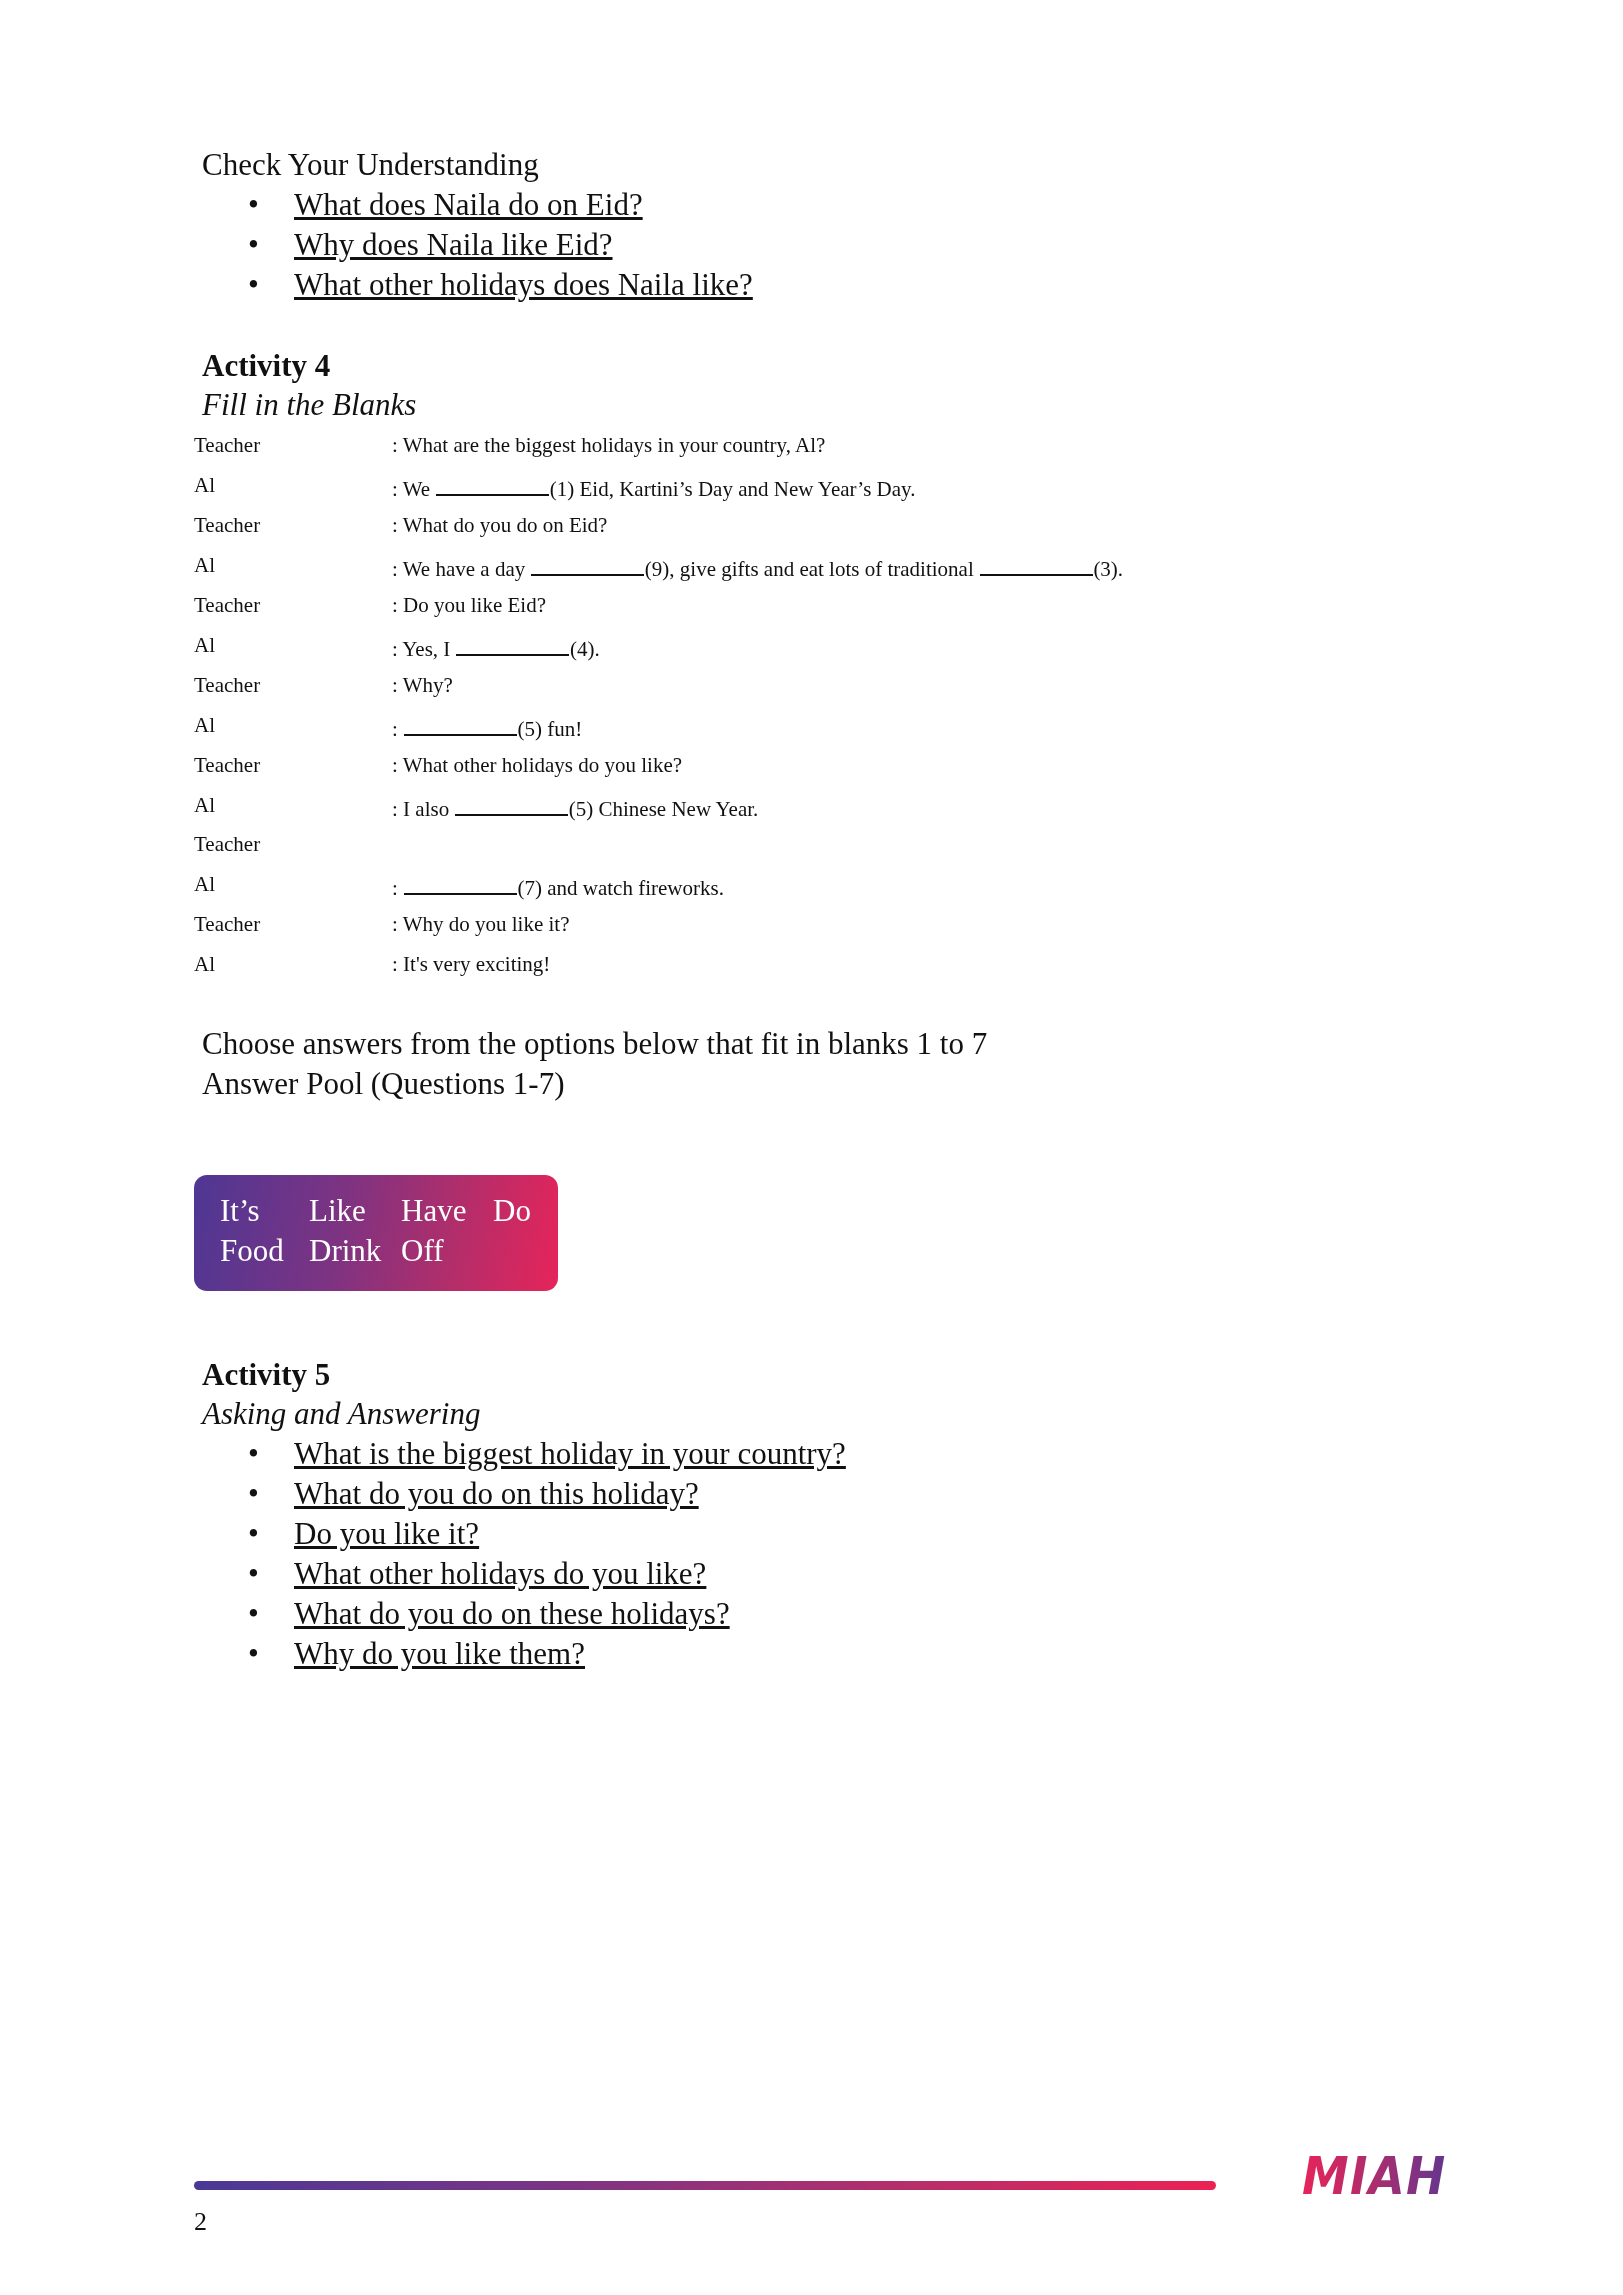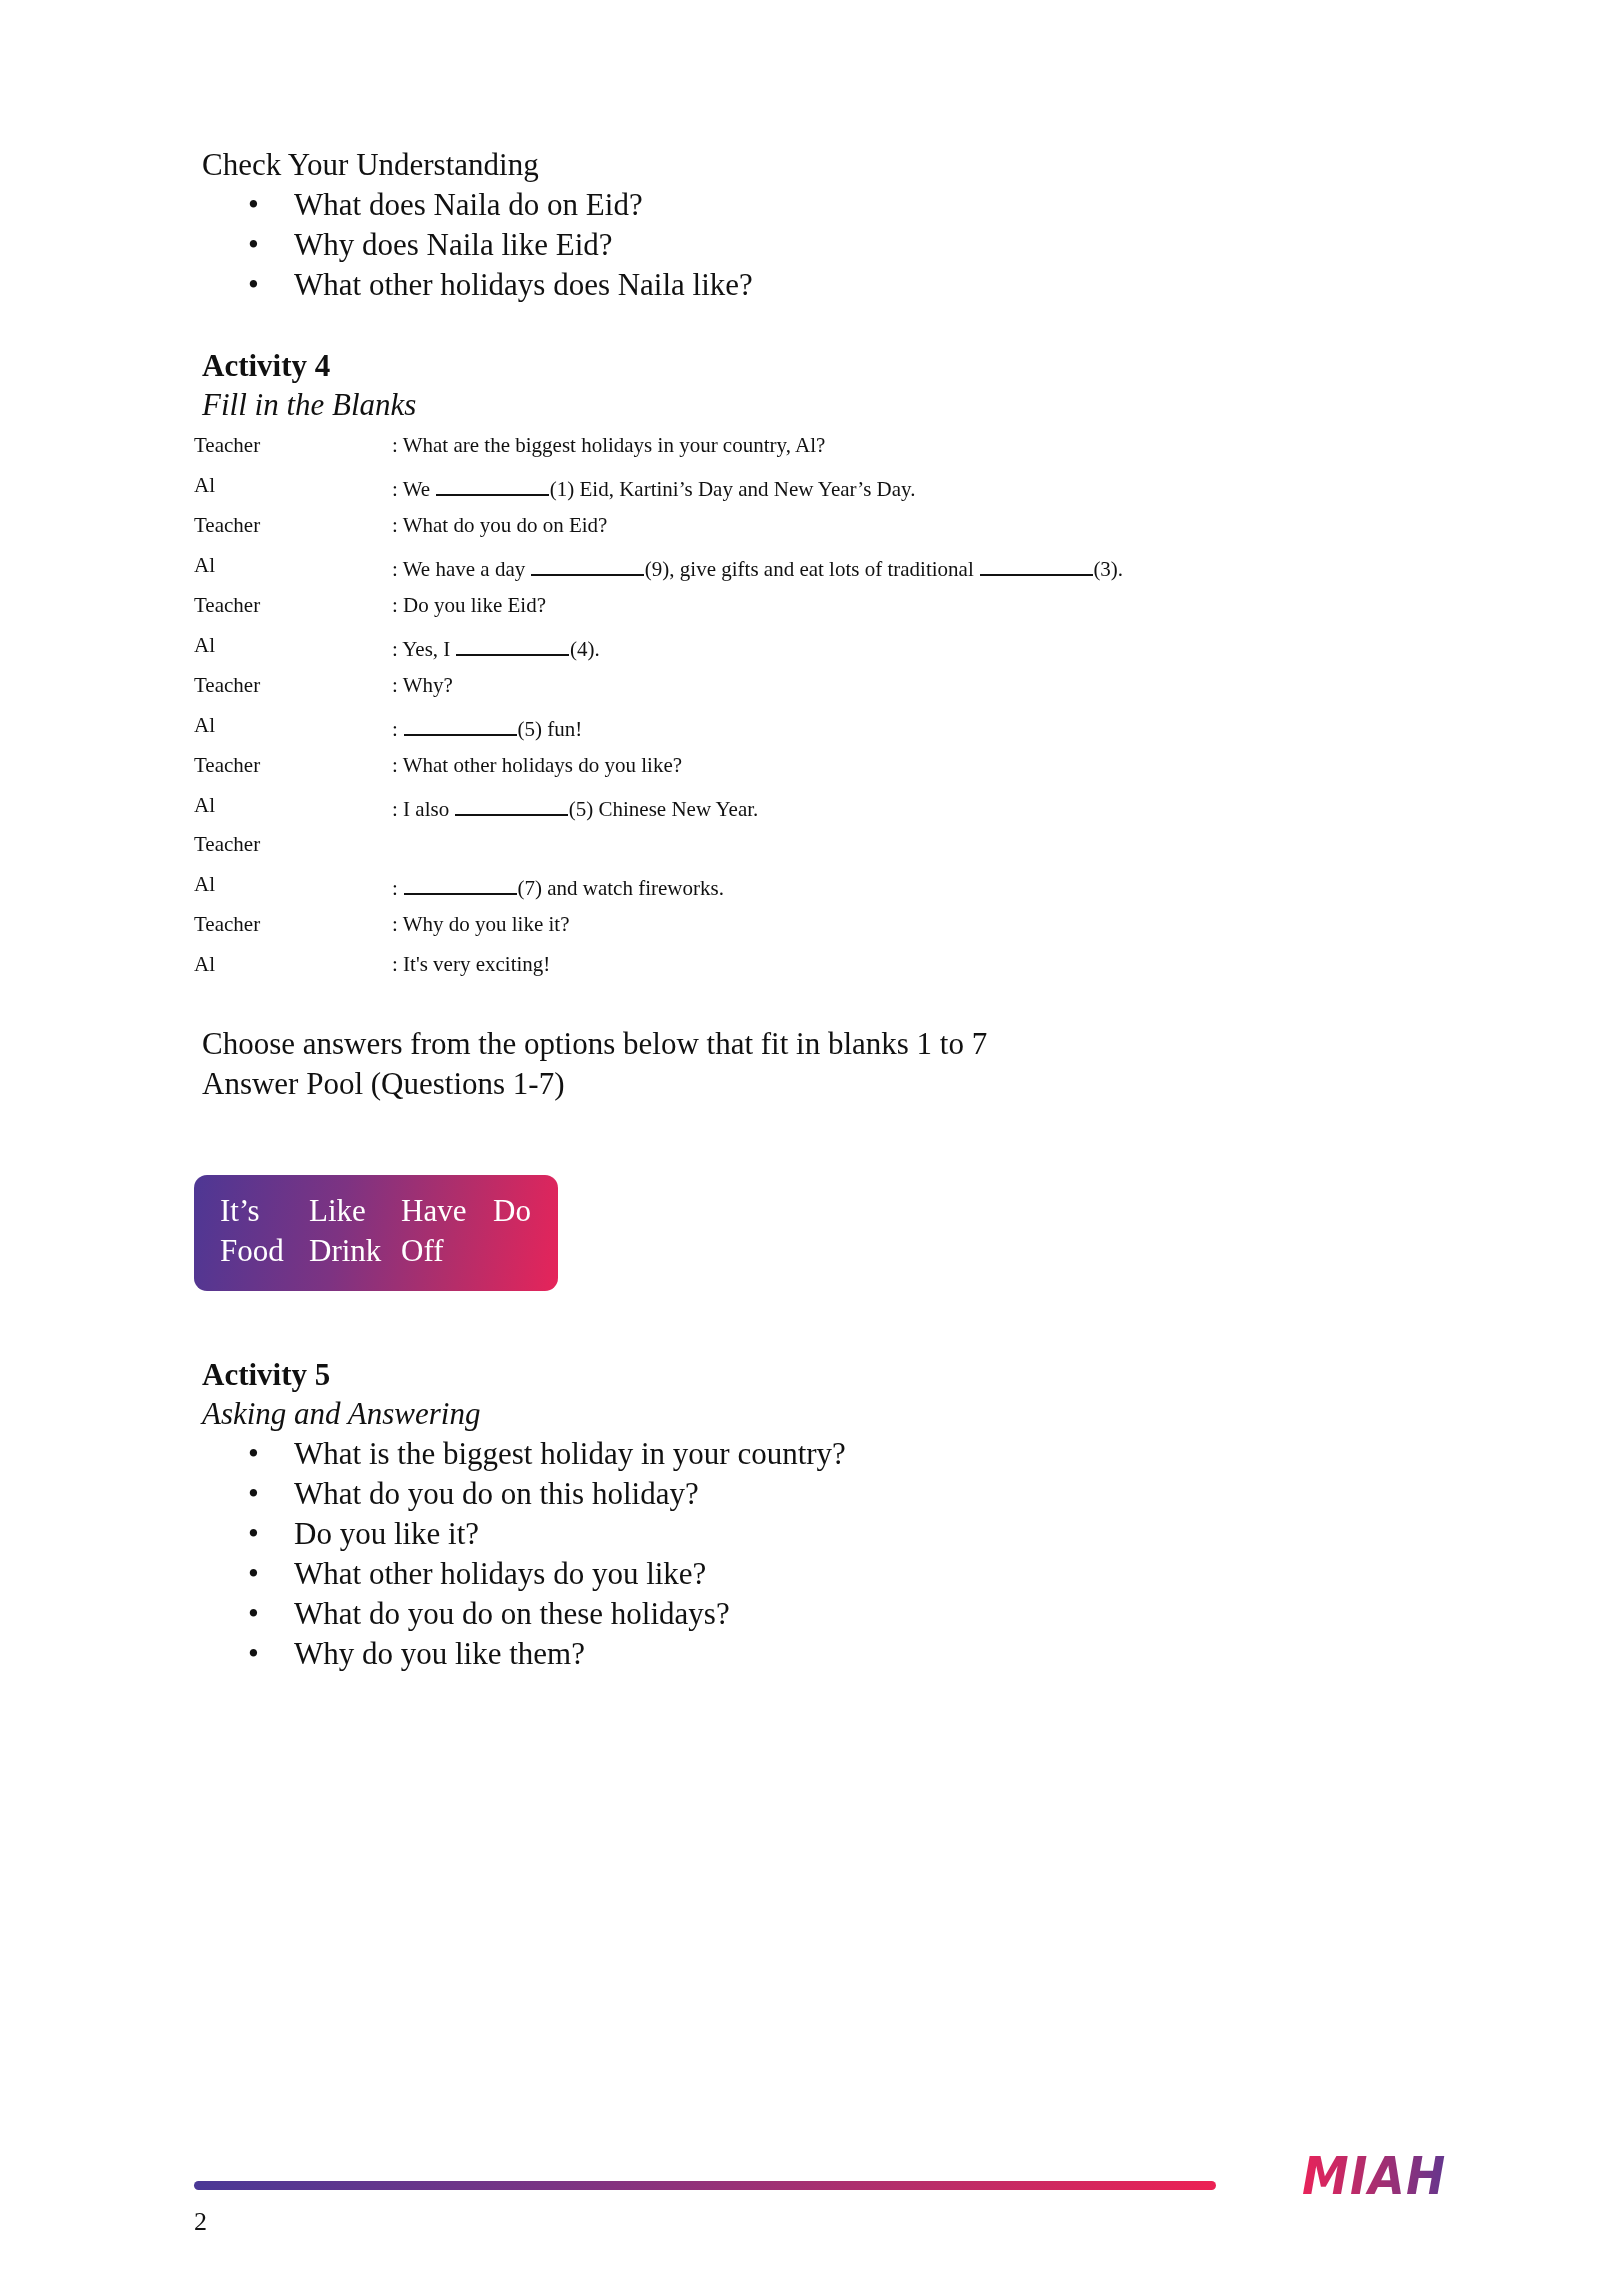--- a/index.html
+++ b/index.html
@@ -9,21 +9,21 @@
       color: #111111;
     }
     .page { position: absolute; left: 0; top: 0; width: 1623px; height: 2295px; }
     .line {
       position: absolute; left: 194px; font-size: 31px; line-height: 40px; white-space: nowrap; margin-left: 8px;
     }
     .bold { font-weight: bold; }
     .ital { font-style: italic; }
     .bullet-row { position: absolute; left: 194px; font-size: 31px; line-height: 40px; white-space: nowrap; }
     .bullet-row .dot { position: absolute; left: 54px; top: 0; }
-    .bullet-row .txt { position: absolute; left: 100px; top: 0; }
+    .bullet-row .txt { position: absolute; left: 100px; top: 0; text-decoration: underline; }
     .dialog-row { position: absolute; left: 194px; font-size: 21px; line-height: 40px; white-space: nowrap; width: 1243px; height: 40px; }
     .dialog-row .speaker { position: absolute; left: 0; top: 0; }
     .dialog-row .utter { position: absolute; left: 198px; top: 0; }
     .blank { display: inline-block; width: 113px; border-bottom: 2px solid #111; height: 29px; vertical-align: baseline; margin: 0 0.7px; }
     .answer-box {
       position: absolute; left: 194px; top: 1175px; width: 364px; height: 116px;
       border-radius: 13px;
       background: linear-gradient(100deg, #4e3794 0%, #7d3382 40%, #b02e6b 70%, #e6245a 100%);
       color: #ffffff; font-size: 31px; line-height: 40px;
     }

